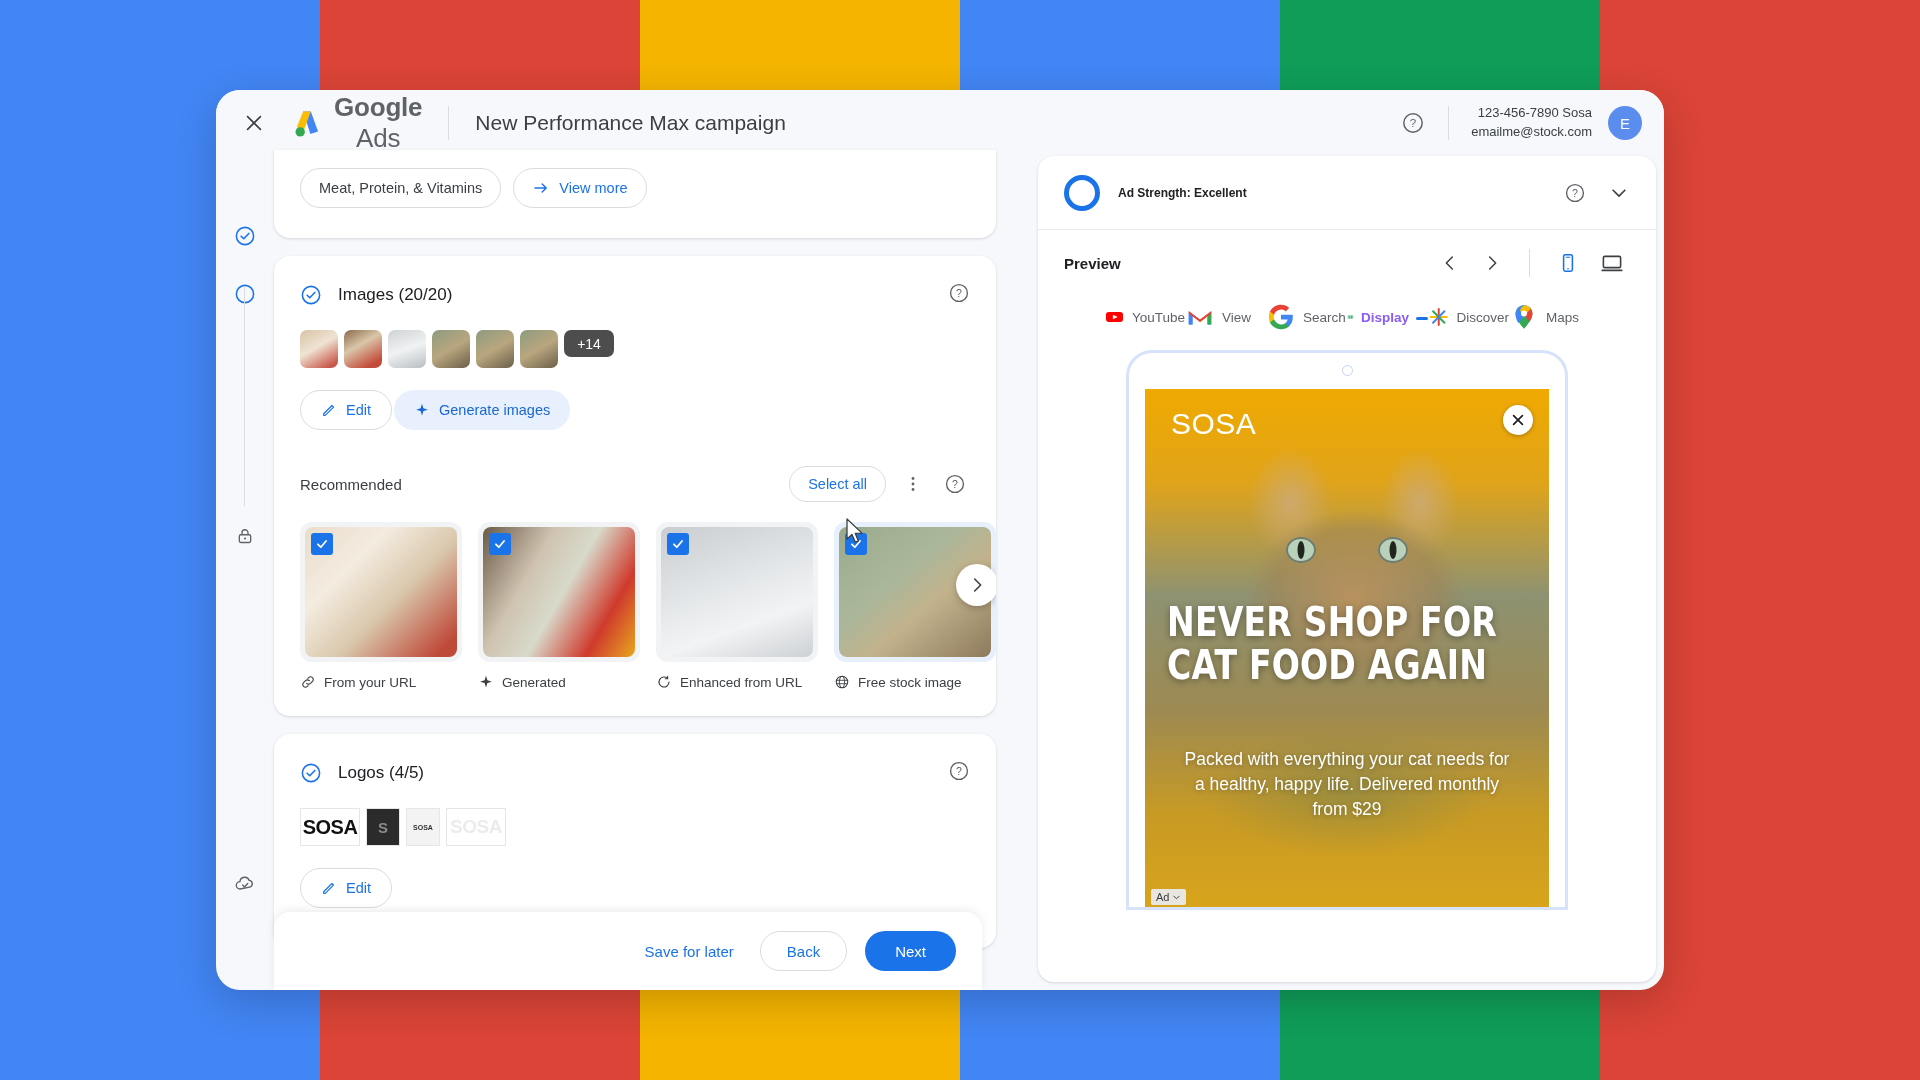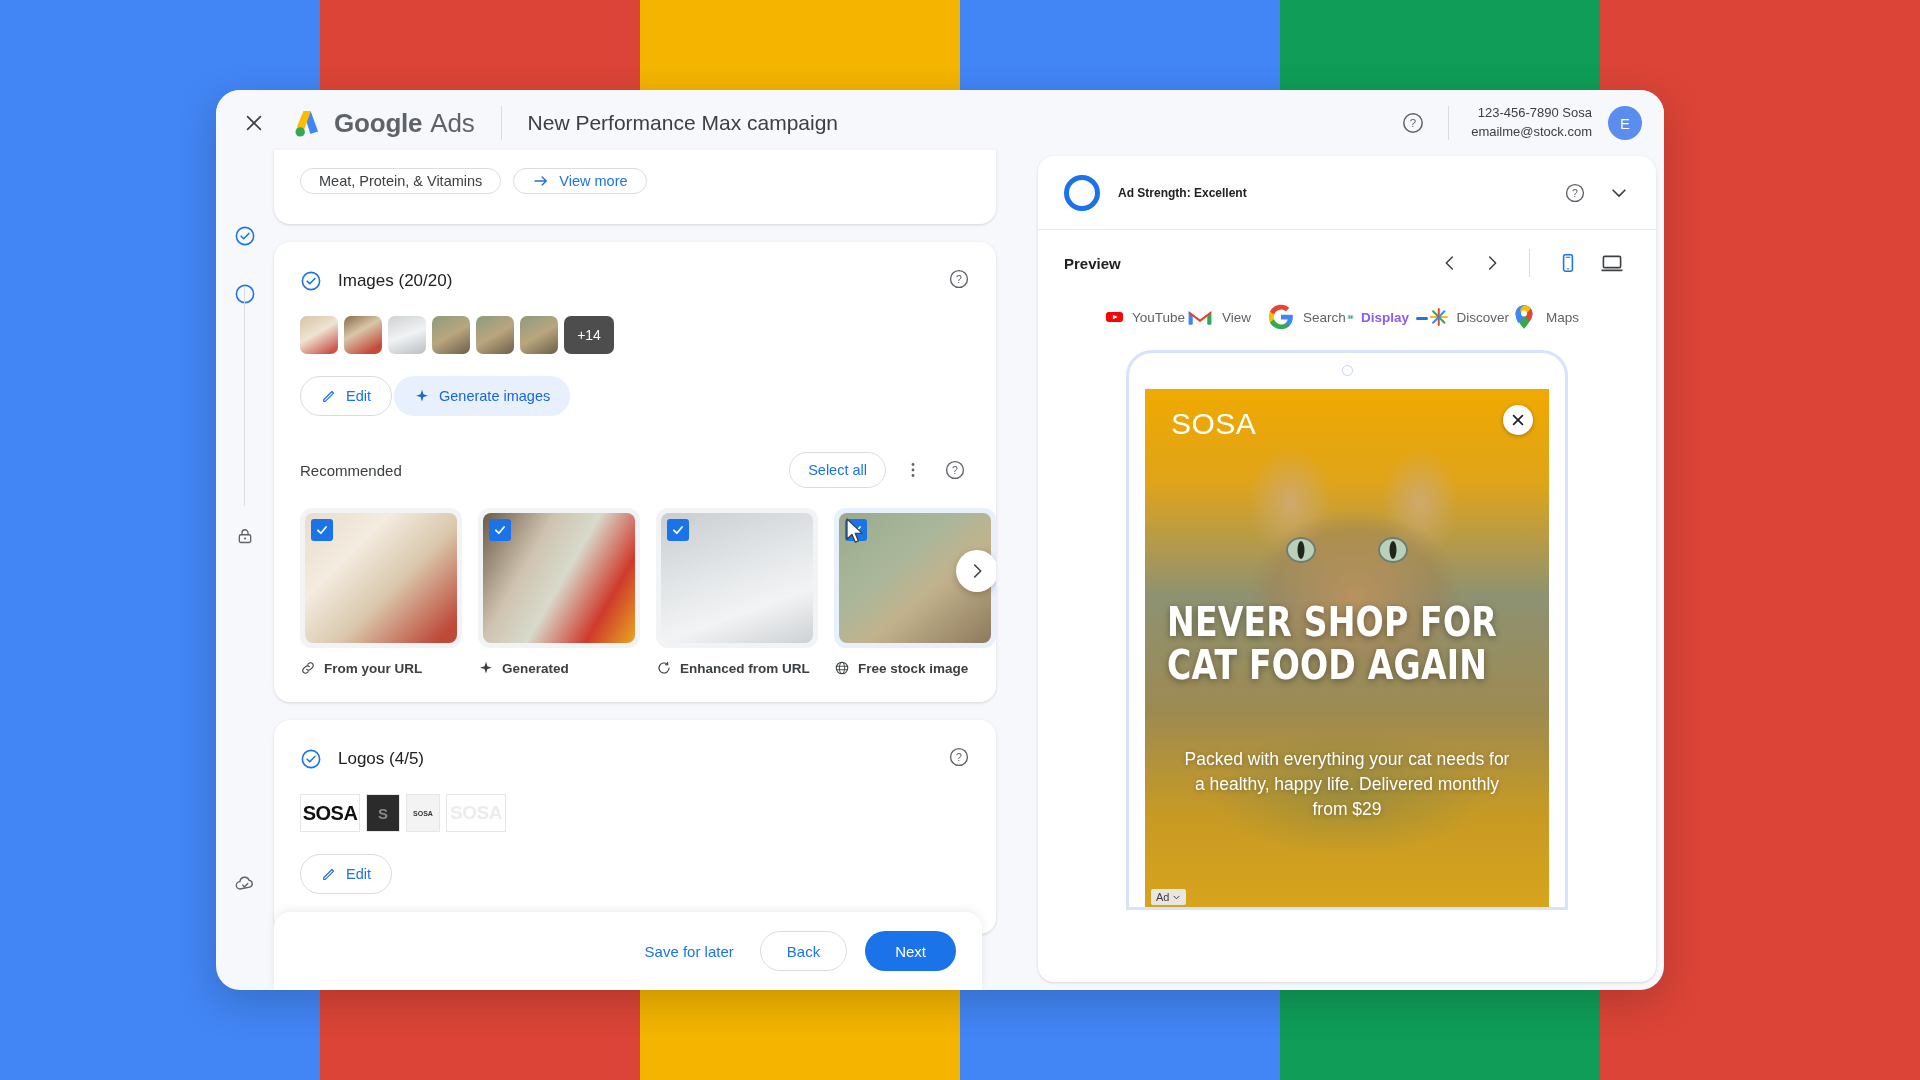--- a/index.html
+++ b/index.html
@@ -35,21 +35,21 @@
     position: relative;
   }
   .hdr-close {
     width: 40px; height: 40px; border-radius: 50%;
     display: flex; align-items: center; justify-content: center;
     cursor: pointer; color: #3c4043;
   }
   .hdr-logo { display: flex; align-items: center; gap: 10px; margin-left: 16px; }
   .gads-word {
     font-size: 26px; color: #5f6368; letter-spacing: -0.2px;
-    display: flex; align-items: center; gap: 8px;
+    display: flex; align-items: center;  flex-direction: column;
   }
   .gads-word .g1 { font-weight: 700; color: #5f6368; font-size: 26px; }
   .gads-word .g2 { font-weight: 400; color: #5f6368; font-size: 26px; }
   .hdr-div { width: 1px; height: 34px; background: #dadce0; margin: 0 26px; }
   .hdr-title { font-size: 21px; color: #3c4043; }
   .hdr-right { margin-left: auto; display: flex; align-items: center; gap: 0px; }
   .hdr-help { width: 42px; height: 42px; display:flex; align-items:center; justify-content:center; cursor:pointer; }
   .hdr-vdiv { width: 1px; height: 34px; background: #dadce0; margin: 0 22px 0 14px; }
   .hdr-acct { text-align: right; font-size: 13px; color: #3c4043; line-height: 1.45; }
   .avatar {
@@ -73,36 +73,36 @@
   
   #center { flex: 1 1 auto; position: relative; padding-right: 42px; }
   .card {
     background: #fff; border-radius: 16px; margin: 0 0 18px 0;
     box-shadow: 0 1px 2px rgba(60,64,67,.10), 0 1px 3px 1px rgba(60,64,67,.06);
   }
   .card-top-clip { border-radius: 0 0 16px 16px; margin-top: -6px; }
 
   .chiprow { display: flex; gap: 12px; padding: 18px 26px 30px 26px; }
   .chip {
-    border: 1px solid #dadce0; border-radius: 20px; height: 26px;
+    border: 1px solid #dadce0; border-radius: 20px; height: 40px;
     display: flex; align-items: center; padding: 0 18px;
     font-size: 14.5px; color: #3c4043; cursor: pointer; background:#fff;
   }
   .chip.link { color: #1a73e8; gap: 9px; font-weight: 500; }
 
   .sec-head {
     display: flex; align-items: center; padding: 26px 26px 0 26px;
   }
   .sec-title { font-size: 17px; color: #202124; margin-left: 16px; }
   .sec-help { margin-left: auto; cursor: pointer; }
 
   .thumbs { display: flex; gap: 6px; padding: 22px 26px 0 26px; }
   .thumb { width: 38px; height: 38px; border-radius: 7px; background-size: cover; background-position: center; }
   .thumb-more {
-    width: 50px; height: 38px; border-radius: 7px; background: #4d4d4d; color: #fff;
+    width: 50px; height: 27px; border-radius: 7px; background: #4d4d4d; color: #fff;
     font-size: 14px; display: flex; align-items:center; justify-content:center; cursor:pointer;
   }
 
   .btnrow { display: flex; gap: 2px; padding: 22px 26px 0 26px; }
   .btn-out {
     height: 40px; border-radius: 20px; border: 1px solid #dadce0; background: #fff;
     color: #1a73e8; font-size: 14.5px; font-weight: 500; padding: 0 20px;
     display:flex; align-items:center; gap: 9px; cursor:pointer;
   }
   .btn-tonal {
@@ -115,21 +115,21 @@
   .rec-title { font-size: 15px; color: #3c4043; }
   .rec-actions { margin-left:auto; display:flex; align-items:center; gap: 12px; }
   .btn-selall {
     height: 36px; border-radius: 18px; border: 1px solid #dadce0; background:#fff;
     color:#1a73e8; font-size:14.5px; font-weight:500; padding: 0 18px;
     display:flex; align-items:center; cursor:pointer;
   }
   .icobtn { width: 30px; height: 30px; display:flex; align-items:center; justify-content:center; cursor:pointer; }
 
   .reccards { display: flex; gap: 16px; padding: 20px 0 0 26px; overflow: hidden; position: relative; }
-  .reccard { width: 162px; flex: 0 0 162px; font-weight: bold; }
+  .reccard { width: 162px; flex: 0 0 162px; }
   .recimg-wrap {
     width: 162px; height: 140px; border-radius: 12px; padding: 5px;
     background: #f1f3f4; position: relative;
   }
   .reccard.sel .recimg-wrap { background: #e8f0fe; }
   .recimg {
     width: 100%; height: 100%; border-radius: 8px; background-size: cover;
     background-position: center;
   }
   .recchk {

